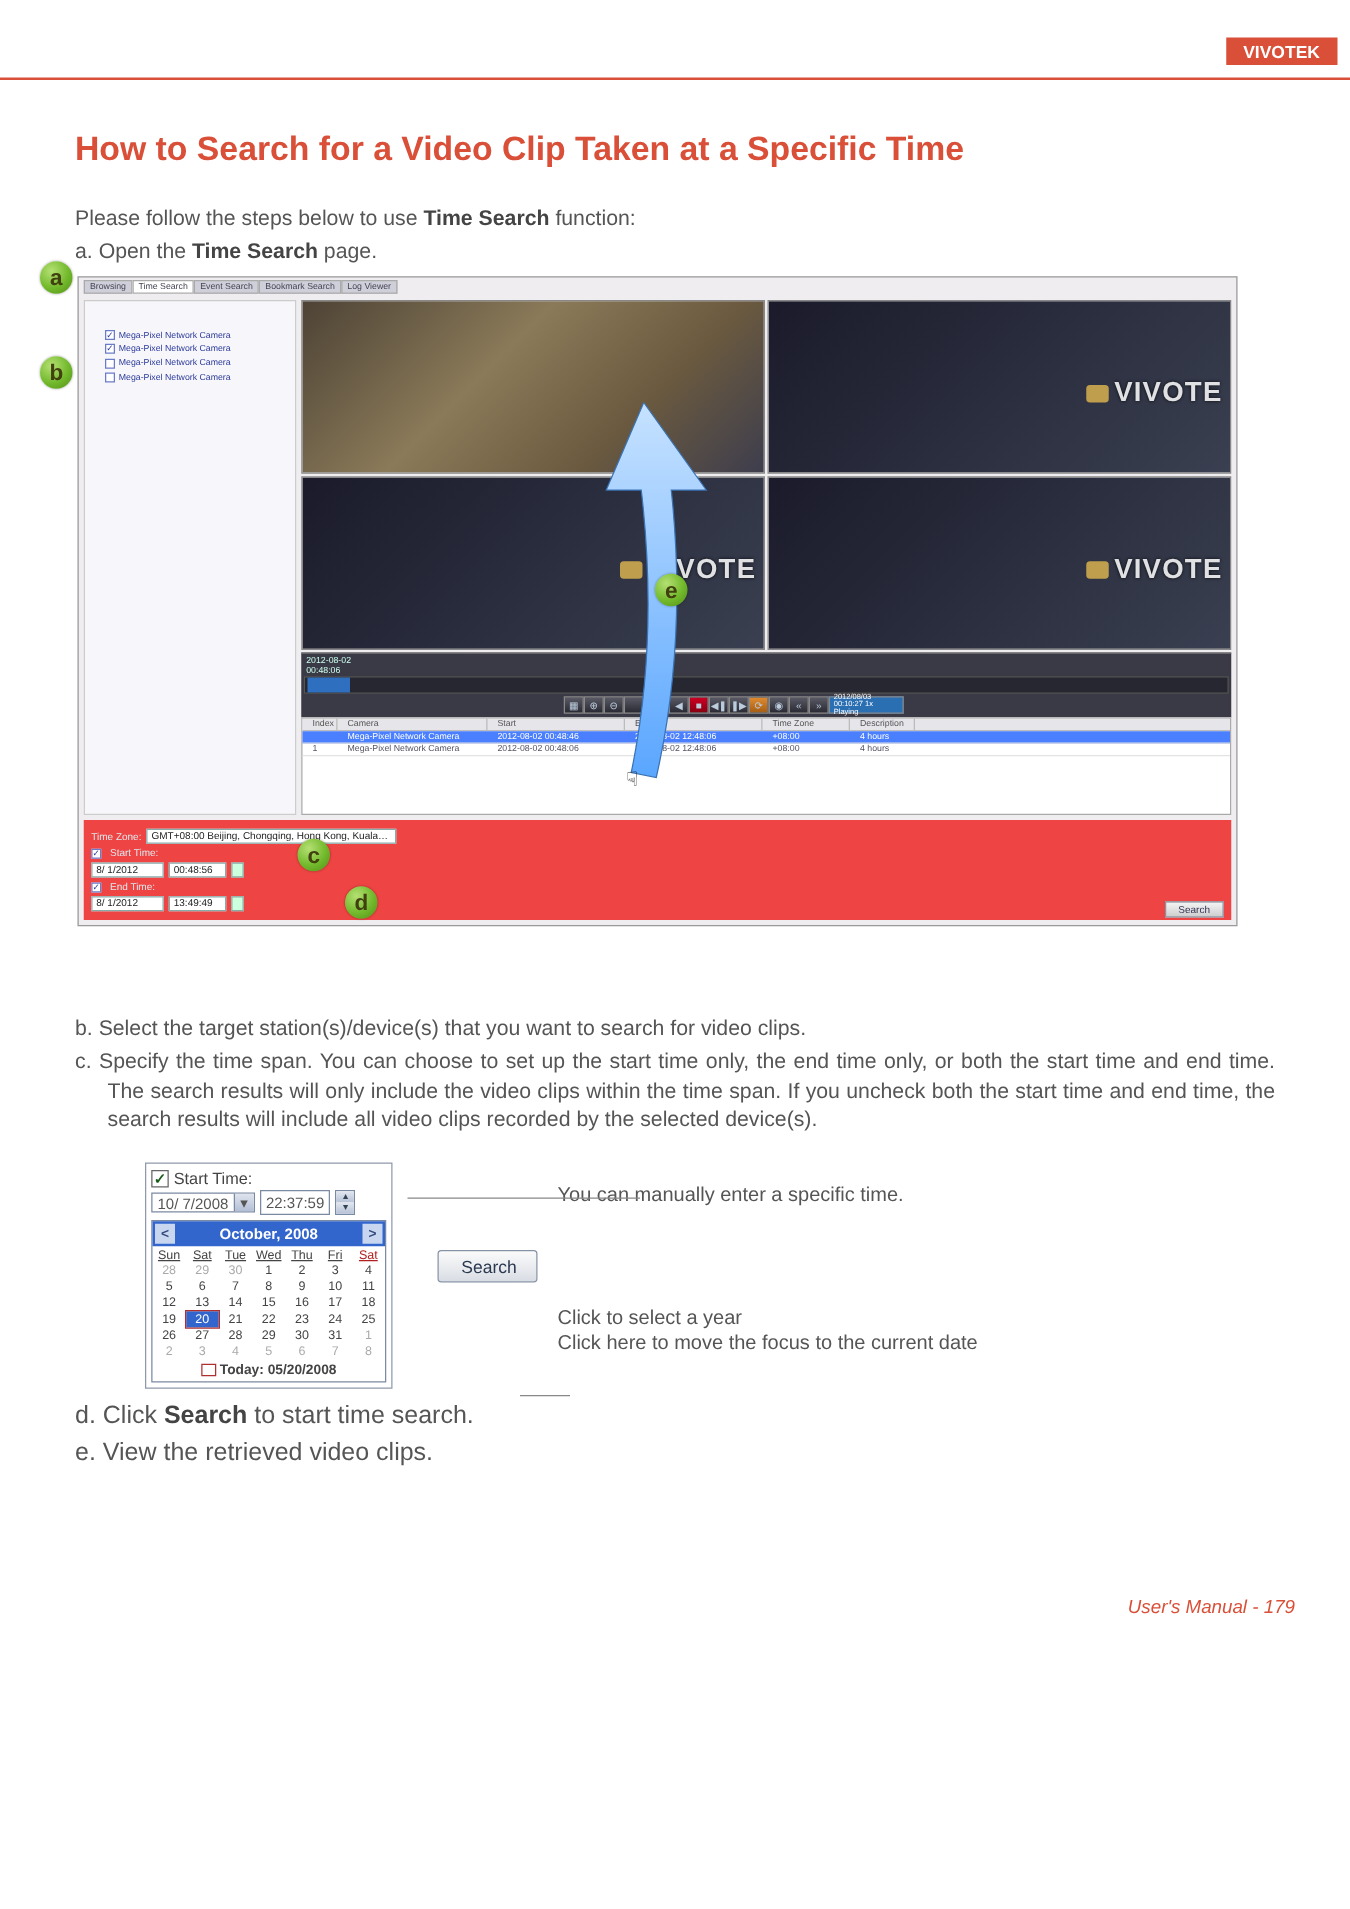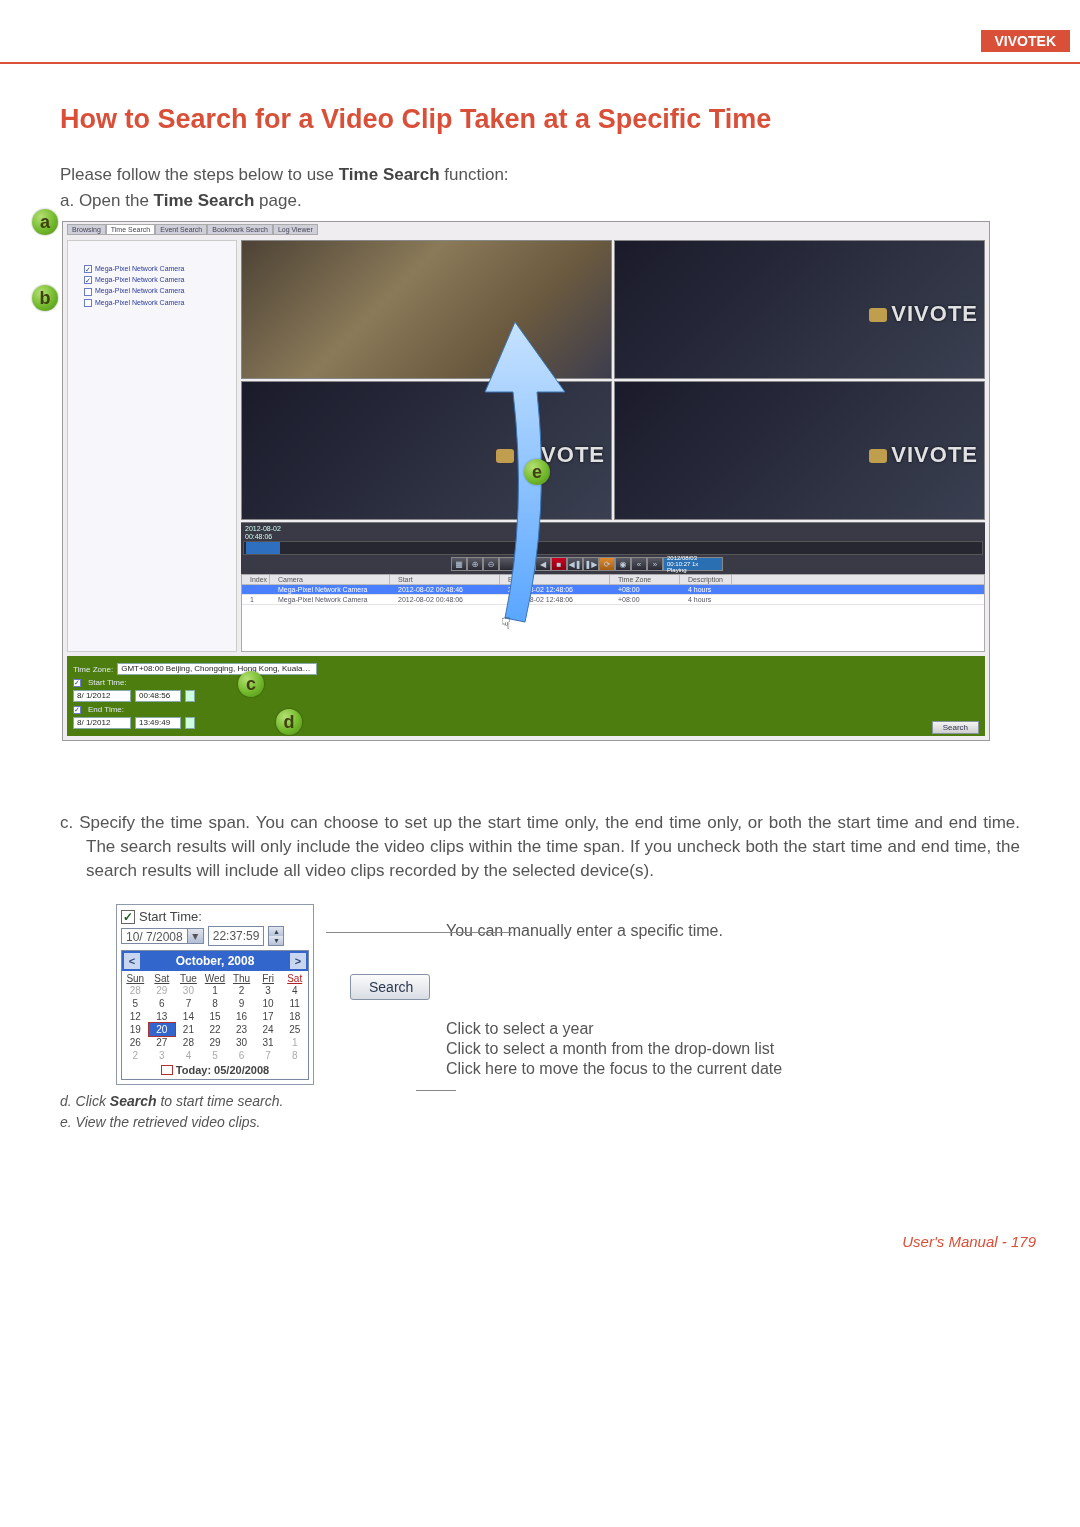--- a/index.html
+++ b/index.html
@@ -123,21 +123,21 @@
     position:absolute;top:352px;left:178px;right:4px;height:78px;
     background:#fff;border:1px solid #aaa;font-size:7px;
   }
   .ss-res-head{display:flex;background:#e5e5ea;border-bottom:1px solid #bbb;}
   .ss-res-head span{padding:1px 8px;border-right:1px solid #bbb;}
   .ss-res-row{display:flex;border-bottom:1px solid #e3e3e3;color:#556;}
   .ss-res-row.sel{background:#4a7fff;color:#fff;}
   .ss-res-row span{padding:1px 8px;}
   .ss-bottom {
     position:absolute;bottom:4px;left:4px;right:4px;height:80px;
-    background:#4d7c0f;color:#dfe9ee;padding:4px 6px;font-size:8px;
+    background:#ef4444;color:#dfe9ee;padding:4px 6px;font-size:8px;
   }
   .ss-bottom-row{display:flex;align-items:center;gap:4px;margin:3px 0;}
   .ss-inp{background:#fff;color:#222;border:1px solid #8aa;padding:0 3px;font-size:8px;height:12px;}
   .ss-spin{width:10px;height:12px;background:#cfd;border:1px solid #8aa;}
   .ss-search-btn{
     background:linear-gradient(#f4f4f4,#cfcfd0);border:1px solid #8892a0;color:#335;
     padding:1px 10px;font-size:8px;height:14px;
   }
   .arrow-svg{position:absolute;left:392px;top:100px;width:140px;height:330px;z-index:20;}
   .cursor-hand{
@@ -185,21 +185,21 @@
     margin-top:70px;background:linear-gradient(#fbfbfb,#d9dde4);
     border:1px solid #8692a6;border-radius:3px;padding:3px 18px;font-size:14px;color:#2a3950;
     height:26px;display:flex;align-items:center;
     margin-left:20px;
   }
   .callouts{color:#555;font-size:16px;flex:1;}
   .callouts .manual{margin-top:18px;margin-bottom:80px;}
   .callouts .three{margin-top:0;}
   .callouts p{margin:2px 0;}
   .conn-line{position:absolute;background:#888;}
-  .steps-d-e{font-size:14px;color:#555;line-height:1.5;margin-top:4px;margin-bottom:100px;font-style:italic;}
+  .steps-d-e{font-size:20px;color:#555;line-height:1.5;margin-top:4px;margin-bottom:100px;}
   .footer{
     position:relative;text-align:right;color:#d94f38;font-style:italic;font-size:15px;
     padding:0 44px 50px 0;
   }
   b{color:#444;font-weight:bold;}
 </style>
 </head>
 <body>
 
 <div class="page-header">
@@ -344,20 +344,21 @@
               <stop offset="1" stop-color="#c6e2ff"></stop>
           </linearGradient>
         </defs>
         <path d="M60 0 L110 70 L82 70 Q95 190 70 300 L50 296 Q72 190 58 70 L30 70 Z" fill="url(#ag)" stroke="#3a73b5" stroke-width="1"></path>
       </svg>
       <span class="cursor-hand">☟</span>
     </div>
   </div>
 
   <div class="steps-b-c">
+    <p>b. Select the target station(s)/device(s) that you want to search for video clips.</p>
     <p class="indent" style="text-indent:-26px;padding-left:26px">c. Specify the time span. You can choose to set up the start time only, the end time only, or both the start time and end time. The search results will only include the video clips within the time span. If you uncheck both the start time and end time, the search results will include all video clips recorded by the selected device(s).</p>
   </div>
 
   <div class="mid-figure" style="position:relative">
     <div class="conn-line" style="left:210px;top:28px;width:186px;height:1px"></div>
     <div class="conn-line" style="left:300px;top:186px;width:40px;height:1px"></div>
 
     <div class="cal-widget">
       <div class="cw-top">
         <span class="cw-chk">✓</span>
@@ -441,21 +442,20 @@
     </div>
 
     <div style="position:relative;width:100px">
       <span class="search-btn-fig">Search</span>
     </div>
 
     <div class="callouts">
       <p class="manual">You can manually enter a specific time.</p>
       <div class="three">
         <p>Click to select a year</p>
-        <p>Click to select a month from the drop-down list</p>
         <p>Click here to move the focus to the current date</p>
       </div>
     </div>
   </div>
 
   <div class="steps-d-e">
     <p>
       <span>d. Click </span><b>Search</b><span> to start time search.</span>
     </p>
     <p>e. View the retrieved video clips.</p>

